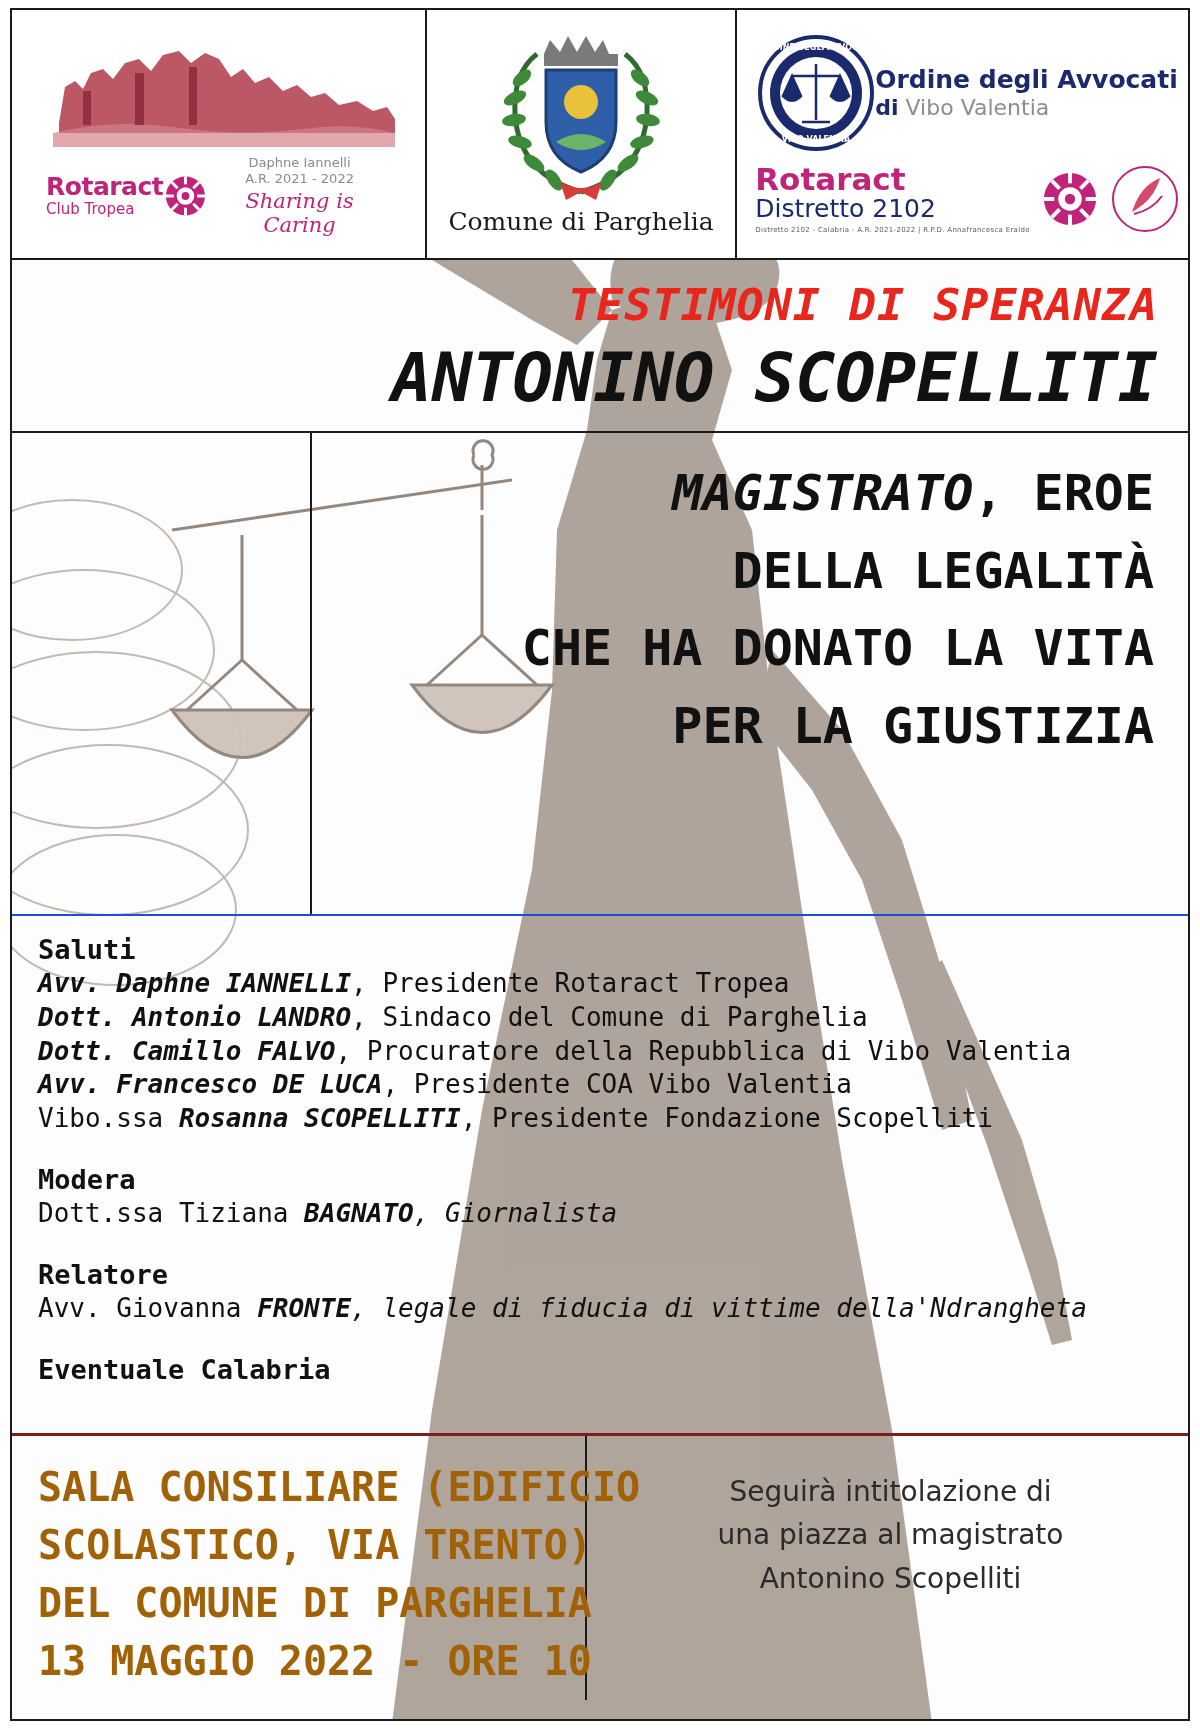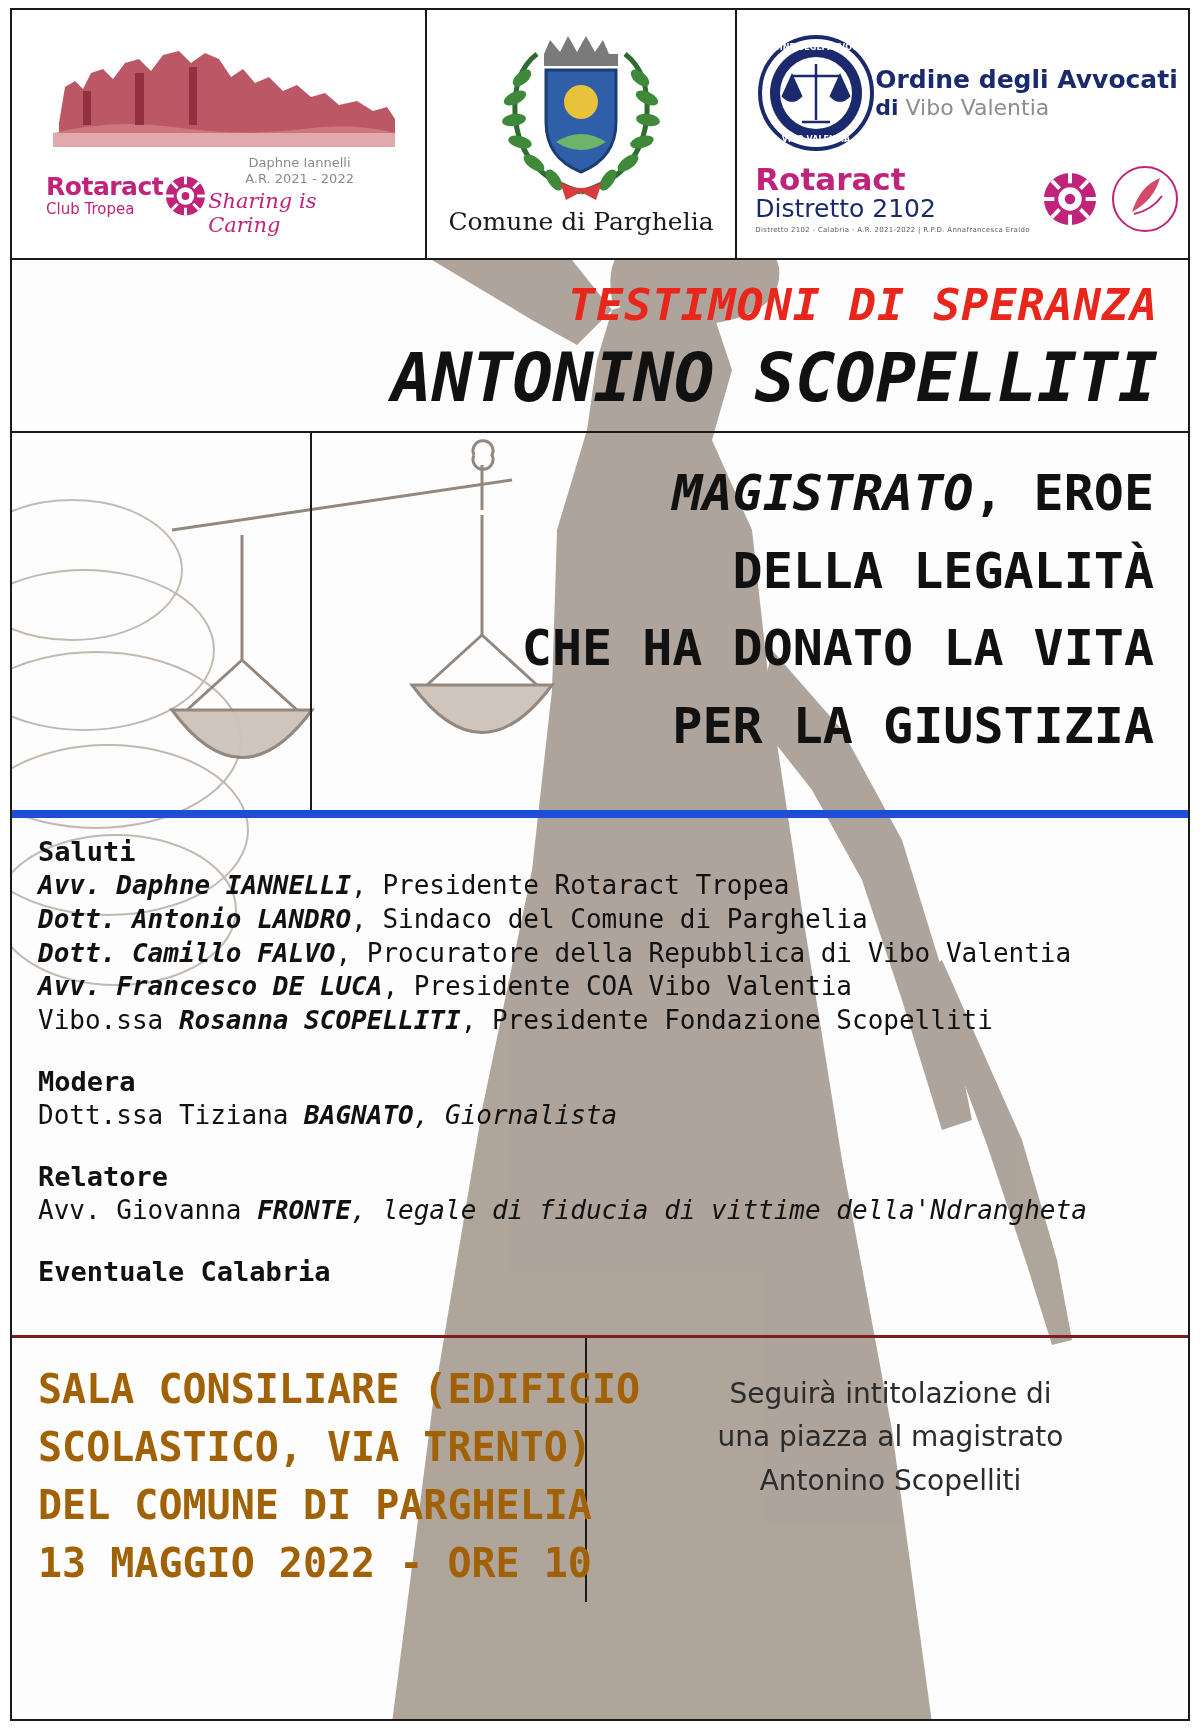--- a/index.html
+++ b/index.html
@@ -74,21 +74,21 @@
     font-family: "DejaVu Sans", sans-serif;
     font-size: 13px;
     line-height: 1.25;
     text-align: center;
   }
   .sharing {
     color: #c0237a;
     font-family: "DejaVu Serif", serif;
     font-style: italic;
     font-size: 21px;
-    text-align: left;
+    text-align: center;
     margin-top: 2px;
   }
 
   .comune-label {
     font-family: "DejaVu Serif", serif;
     font-size: 25px;
     color: #1a1a1a;
   }
 
   .ordine-row { display: flex; align-items: center; padding-left: 10px; }
@@ -156,22 +156,22 @@
     letter-spacing: 0px;
     margin: 0;
     white-space: nowrap;
   }
 
   
   .sub-block {
     position: relative;
     z-index: 3;
     display: flex;
-    border-bottom: 8px solid #1d4ed8;
-    height: 385px;
+    border-bottom: 2px solid #1d4ed8;
+    height: 483px;
   }
   .sub-left { width: 300px; border-right: 2px solid #1a1a1a; }
   .sub-right {
     flex: 1;
     padding: 22px 34px 10px 10px;
     text-align: right;
   }
   .sub-line {
     font-family: "DejaVu Sans Mono", monospace;
     font-weight: bold;

